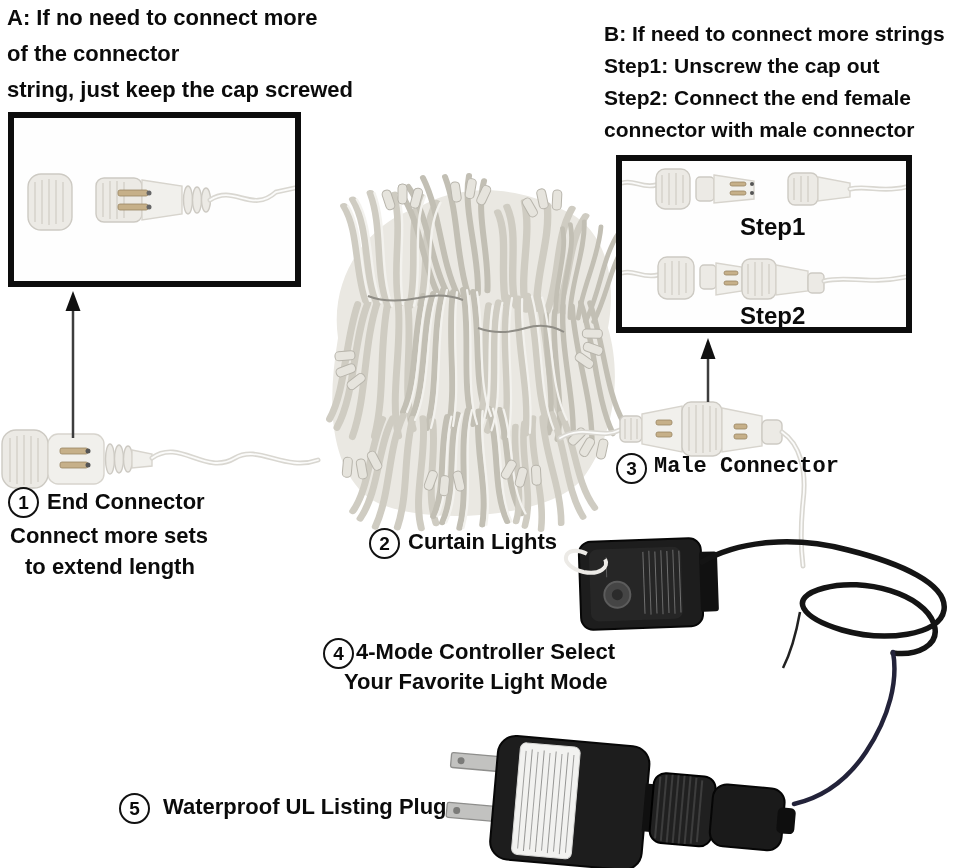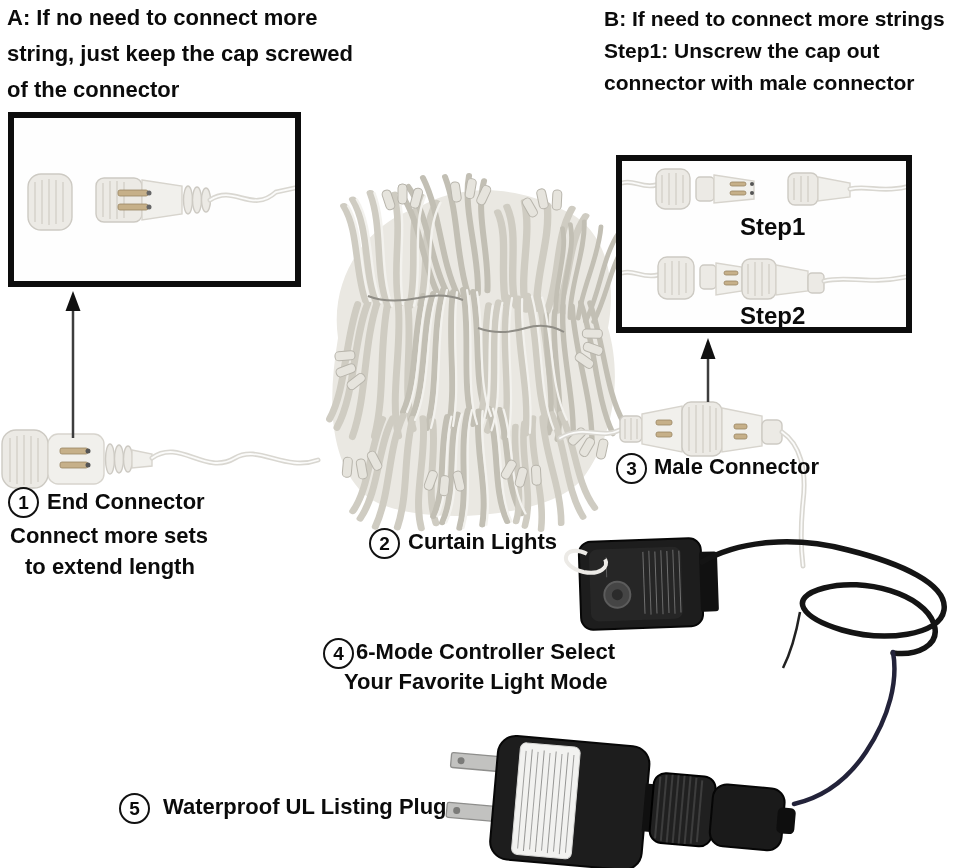--- a/index.html
+++ b/index.html
@@ -3,21 +3,21 @@
 <meta charset="utf-8">
 <style>
   html,body{margin:0;padding:0;background:#fff;}
   .canvas{
     position:relative;width:973px;height:868px;background:#ffffff;overflow:hidden;
     font-family:"Liberation Sans","DejaVu Sans",sans-serif;color:#0b0b0b;
   }
   .abs{position:absolute;}
   .heading{font-weight:700;white-space:nowrap;}
   .heading-a{left:7px;top:0px;font-size:22px;line-height:36px;}
-  .heading-b{left:604px;top:3px;font-size:21px;line-height:32px;}
+  .heading-b{left:604px;top:18px;font-size:21px;line-height:32px;}
   .inset{position:absolute;border:6px solid #0d0d0d;background:#fefefe;}
   .inset-left{left:8px;top:112px;width:281px;height:163px;}
   .inset-right{left:616px;top:155px;width:284px;height:166px;}
   .step-label{position:absolute;font-weight:700;font-size:24px;white-space:nowrap;}
   .callout-circle{
     position:absolute;width:27px;height:27px;border:2px solid #111;border-radius:50%;
     display:flex;align-items:center;justify-content:center;
     font-weight:700;font-size:19px;background:#fff;
   }
   .callout-text{position:absolute;font-weight:700;font-size:22px;white-space:nowrap;}
@@ -39,27 +39,28 @@
   .blk-wire{stroke:#141414;stroke-width:5.5;fill:none;stroke-linecap:round;}
   .blue-wire{stroke:#23233a;stroke-width:4.5;fill:none;stroke-linecap:round;}
 </style>
 </head>
 <body>
 
 <div class="canvas">
 
   <div class="abs heading heading-a">
     <div>A: If no need to connect more</div>
+    <div>of the connector</div>
     <div>string, just keep the cap screwed</div>
-    <div>of the connector</div>
   </div>
 
   <div class="abs heading heading-b">
     <div>B: If need to connect more strings</div>
     <div>Step1: Unscrew the cap out</div>
+    <div>Step2: Connect the end female</div>
     <div>connector with male connector</div>
   </div>
 
   <svg class="overlay" viewBox="0 0 973 868">
     <defs>
       <g id="tuft">
         <path d="M0,0 C-12,45 -4,95 -16,138"></path>
         <path d="M10,2 C4,48 14,92 6,136"></path>
         <path d="M20,0 C28,42 18,96 30,134"></path>
         <path d="M-10,4 C-22,40 -16,95 -32,130"></path>
@@ -297,26 +298,26 @@
   <div class="callout-text" style="left:25px;top:554px;text-align:center;">to extend length</div>
 
   <div class="callout-circle" style="left:369px;top:528px;">
     <span>2</span>
   </div>
   <div class="callout-text" style="left:408px;top:529px;text-align:right;">Curtain Lights</div>
 
   <div class="callout-circle" style="left:616px;top:453px;">
     <span>3</span>
   </div>
-  <div class="callout-text" style="left:654px;top:454px;">Male Connector</div>
+  <div class="callout-text" style="left:654px;top:454px;font-family:Liberation Mono, monospace;">Male Connector</div>
 
   <div class="callout-circle" style="left:323px;top:638px;">
     <span>4</span>
   </div>
-  <div class="callout-text" style="left:356px;top:639px;">6-Mode Controller Select</div>
+  <div class="callout-text" style="left:356px;top:639px;">4-Mode Controller Select</div>
   <div class="callout-text" style="left:344px;top:669px;">Your Favorite Light Mode</div>
 
   <div class="callout-circle" style="left:119px;top:793px;">
     <span>5</span>
   </div>
   <div class="callout-text" style="left:163px;top:794px;text-align:right;">Waterproof UL Listing Plug</div>
 
 </div>
 
 </body></html>

